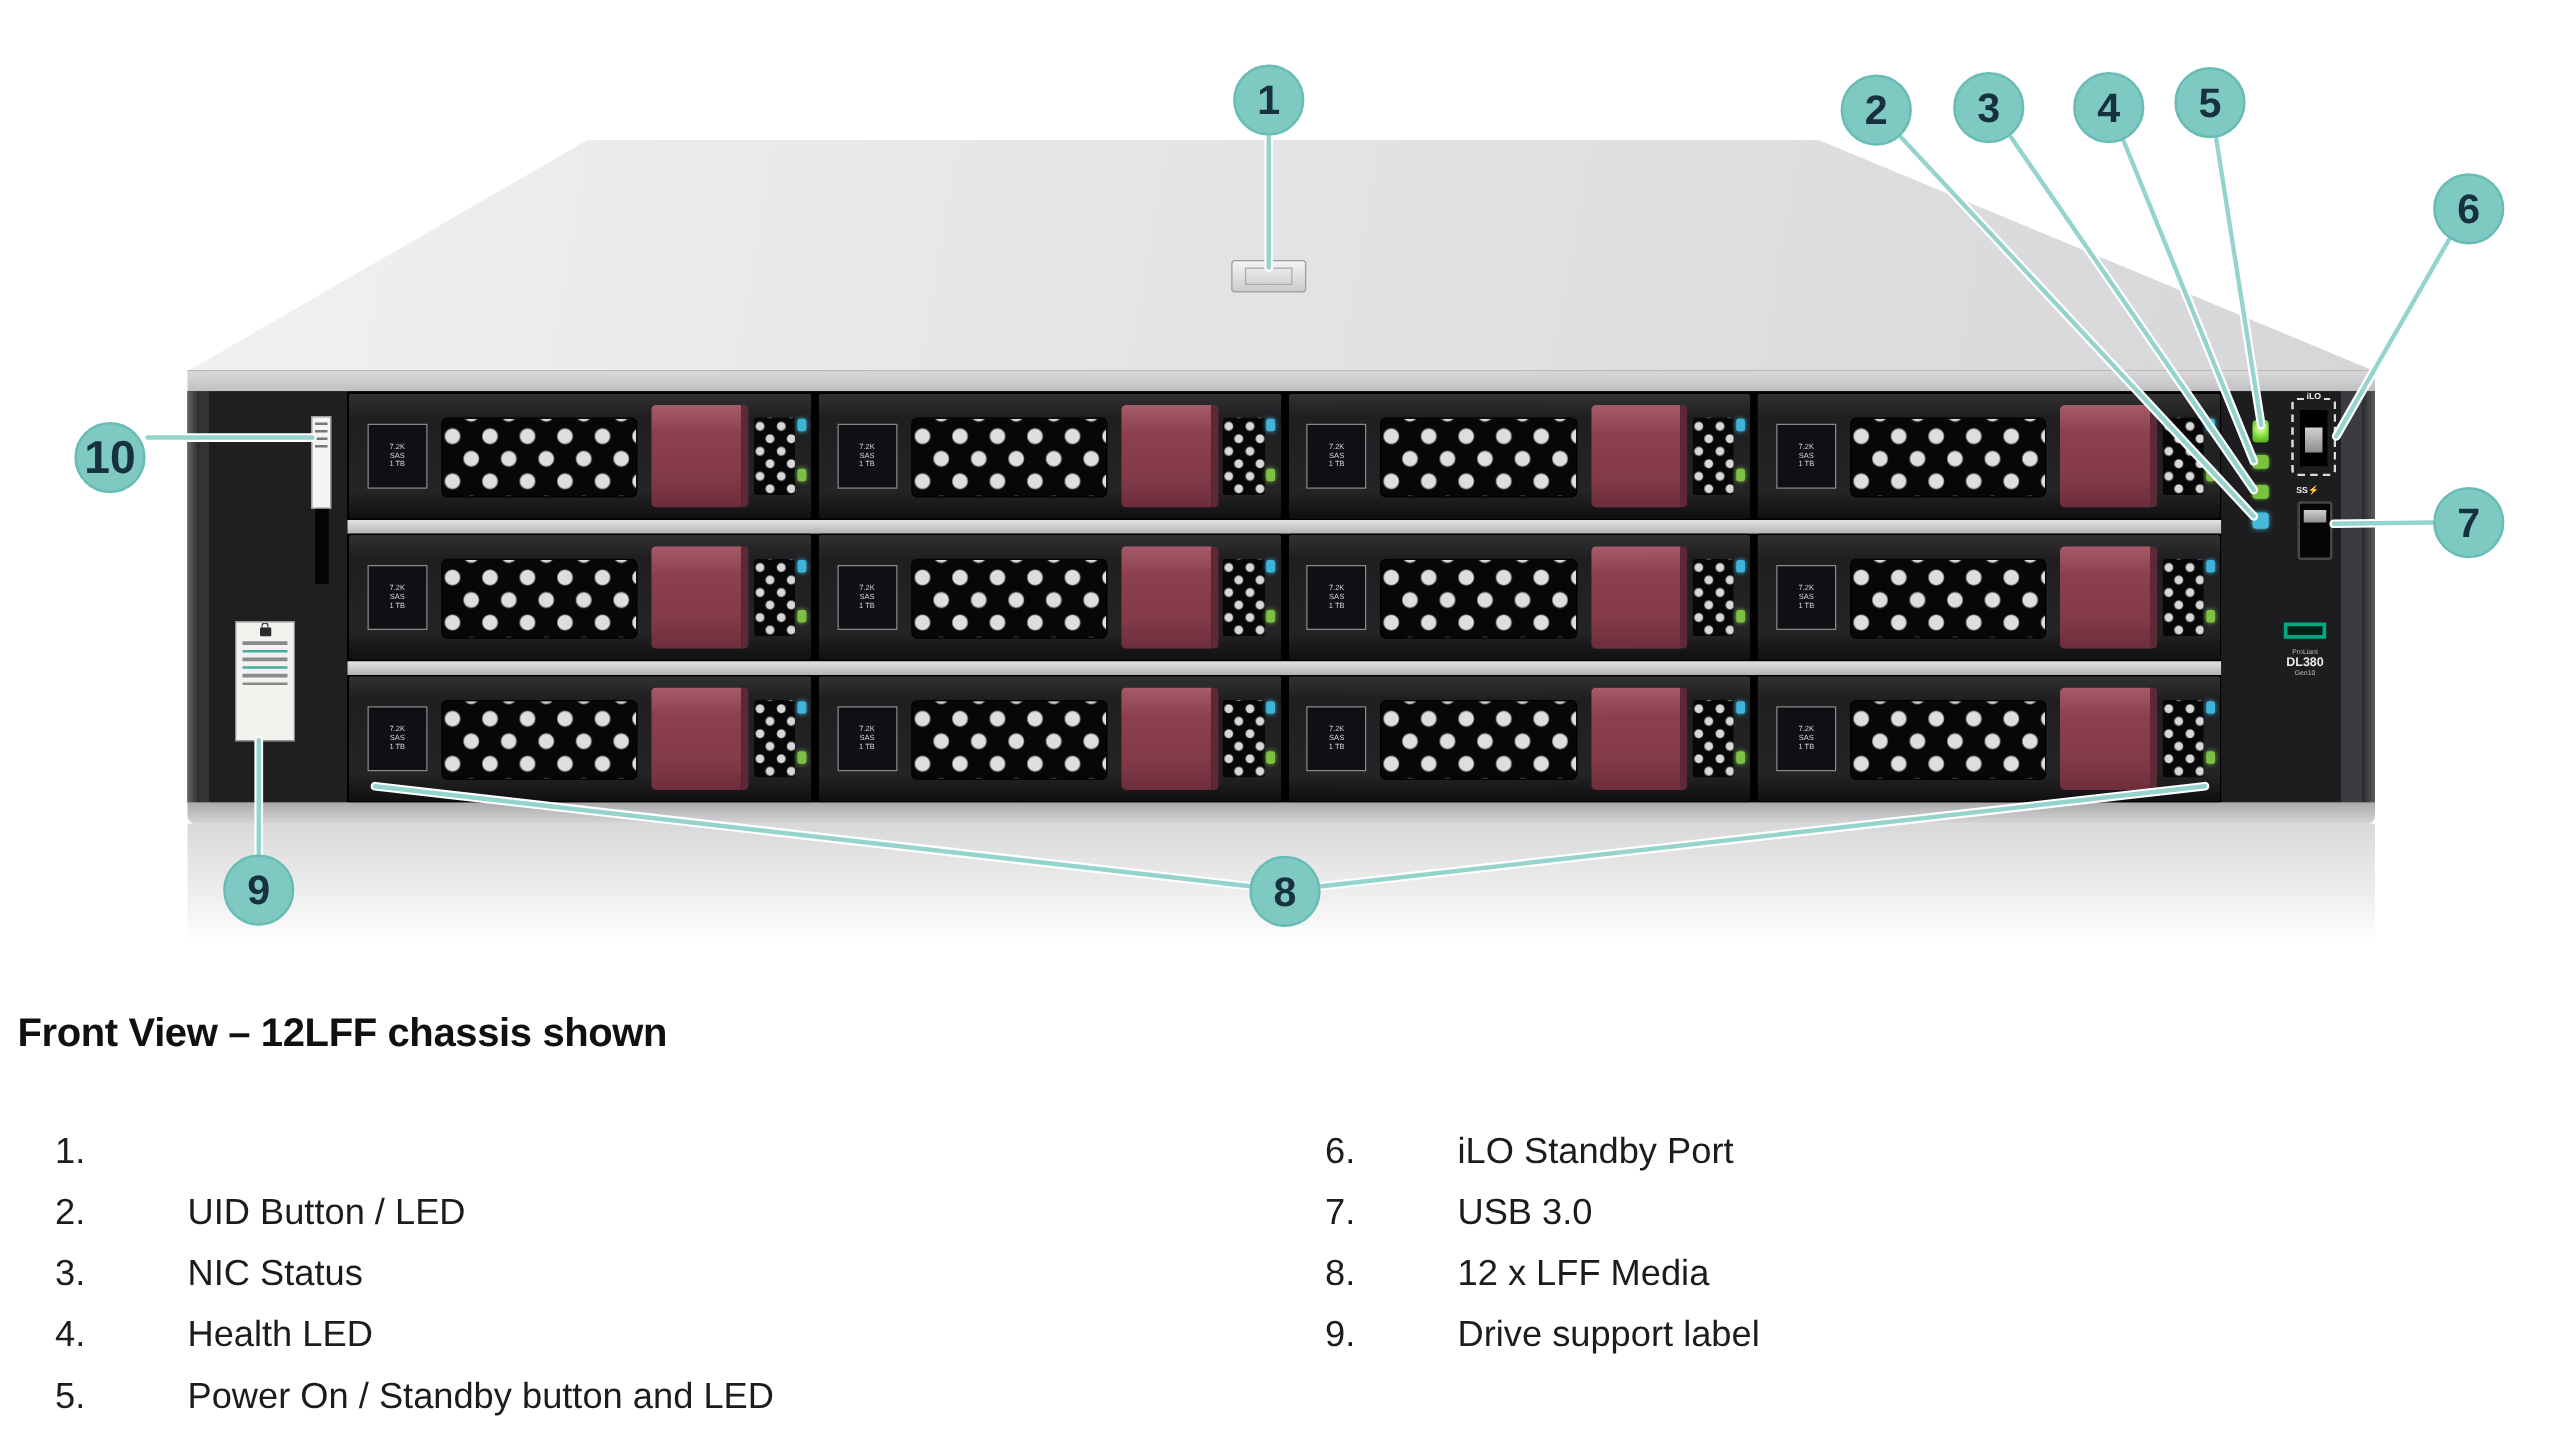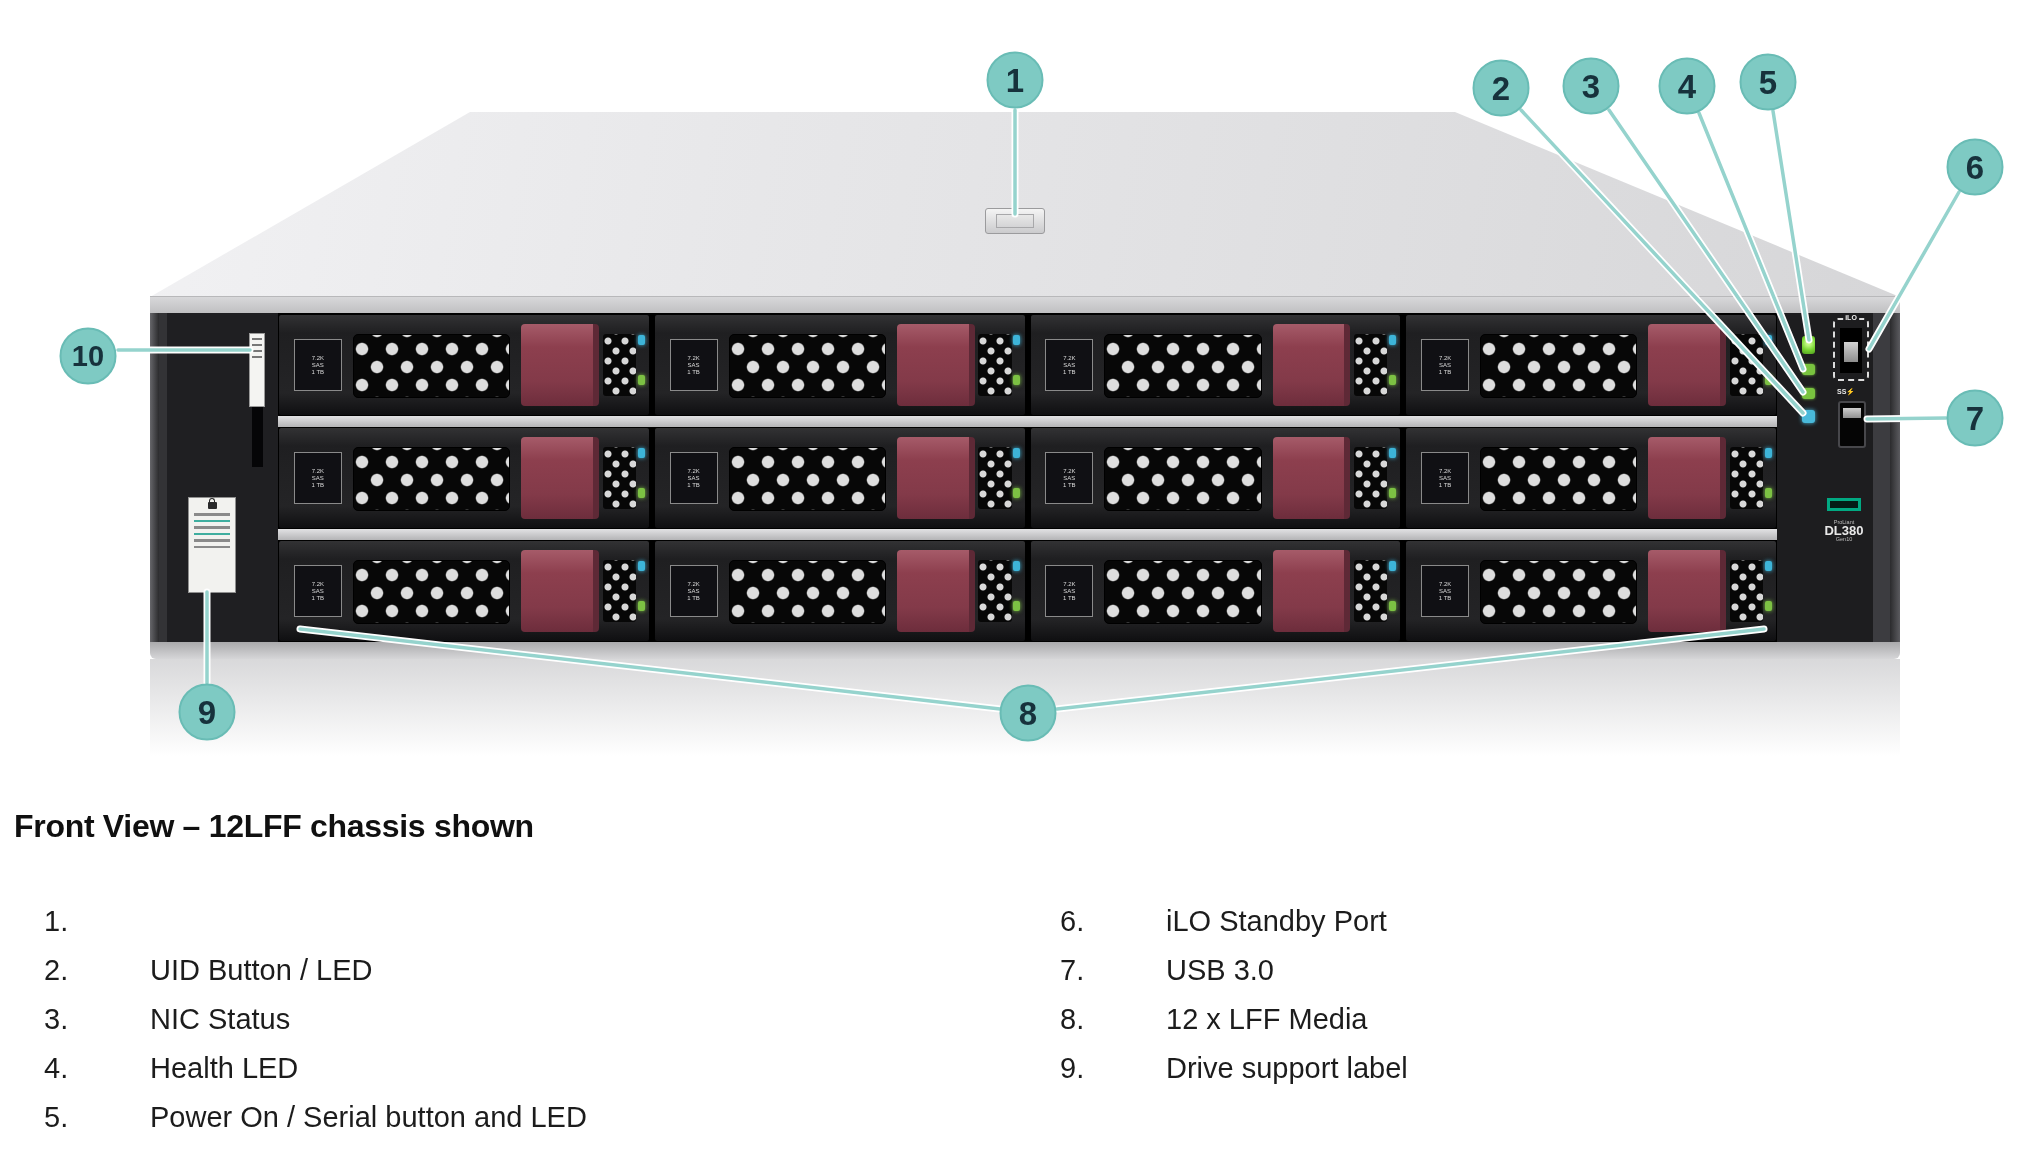--- a/index.html
+++ b/index.html
@@ -82,21 +82,21 @@
   .ilo-inner::after{content:"";position:absolute;left:4px;right:4px;top:30%;height:45%;
        background:linear-gradient(#d2d2d2,#8d8d8d);}
   .usb-lbl{position:absolute;left:60px;top:75px;font-size:7px;font-weight:bold;color:#e8e8e8;}
   .usb-port{position:absolute;left:61px;top:88px;width:28px;height:47px;background:#050505;
        border:2px solid #47474b;border-radius:3px;box-sizing:border-box;}
   .usb-port::after{content:"";position:absolute;left:3px;right:3px;top:5px;height:10px;
        background:linear-gradient(#cfcfcf,#909090);}
   .badge{position:absolute;left:39px;top:185px;width:56px;height:86px;text-align:center;color:#e6e6e6;}
   .hpe-logo{width:34px;height:13px;border:3px solid #01a982;box-sizing:border-box;margin:0 auto 8px auto;background:#041c16;}
   .badge .l1{font-size:5.5px;line-height:7px;color:#bdbdbd;}
-  .badge .l2{font-size:13px;line-height:10px;font-weight:bold;color:#e9e9e9;}
+  .badge .l2{font-size:10px;line-height:10px;font-weight:bold;color:#e9e9e9;}
   .badge .l3{font-size:5.5px;line-height:7px;color:#bdbdbd;}
 
   
   .base-strip{left:150px;top:642px;width:1750px;height:17px;
        background:linear-gradient(#aaaaac,#d6d6d8);border-radius:0 0 6px 6px;}
   .reflection{left:150px;top:659px;width:1750px;height:125px;
        background:linear-gradient(180deg,rgba(185,185,188,.55),rgba(255,255,255,0) 78%);}
 
   
   svg.leaders{left:0;top:0;pointer-events:none;}
@@ -380,21 +380,21 @@
 
   <div class="callout" style="left:1015px;top:80px">1</div>
   <div class="callout" style="left:1501px;top:88px">2</div>
   <div class="callout" style="left:1591px;top:86px">3</div>
   <div class="callout" style="left:1687px;top:86px">4</div>
   <div class="callout" style="left:1768px;top:82px">5</div>
   <div class="callout" style="left:1975px;top:167px">6</div>
   <div class="callout" style="left:1975px;top:418px">7</div>
   <div class="callout" style="left:1028px;top:713px">8</div>
   <div class="callout" style="left:207px;top:712px">9</div>
-  <div class="callout" style="left:88px;top:356px;font-size:29px">10</div>
+  <div class="callout" style="left:88px;top:366px;font-size:37px">10</div>
 
   <div class="abs caption">Front View – 12LFF chassis shown</div>
 
   <div class="abs legend-col left">
     <div class="legend-row">
         <span class="num">1.</span>
       </div>
     <div class="legend-row">
         <span class="num">2.</span>
         <span class="lab">UID Button / LED</span>
@@ -402,21 +402,21 @@
     <div class="legend-row">
         <span class="num">3.</span>
         <span class="lab">NIC Status</span>
       </div>
     <div class="legend-row">
         <span class="num">4.</span>
         <span class="lab">Health LED</span>
       </div>
     <div class="legend-row">
         <span class="num">5.</span>
-        <span class="lab">Power On / Serial button and LED</span>
+        <span class="lab">Power On / Standby button and LED</span>
       </div>
   </div>
 
   <div class="abs legend-col right">
     <div class="legend-row">
         <span class="num">6.</span>
         <span class="lab">iLO Standby Port</span>
       </div>
     <div class="legend-row">
         <span class="num">7.</span>

